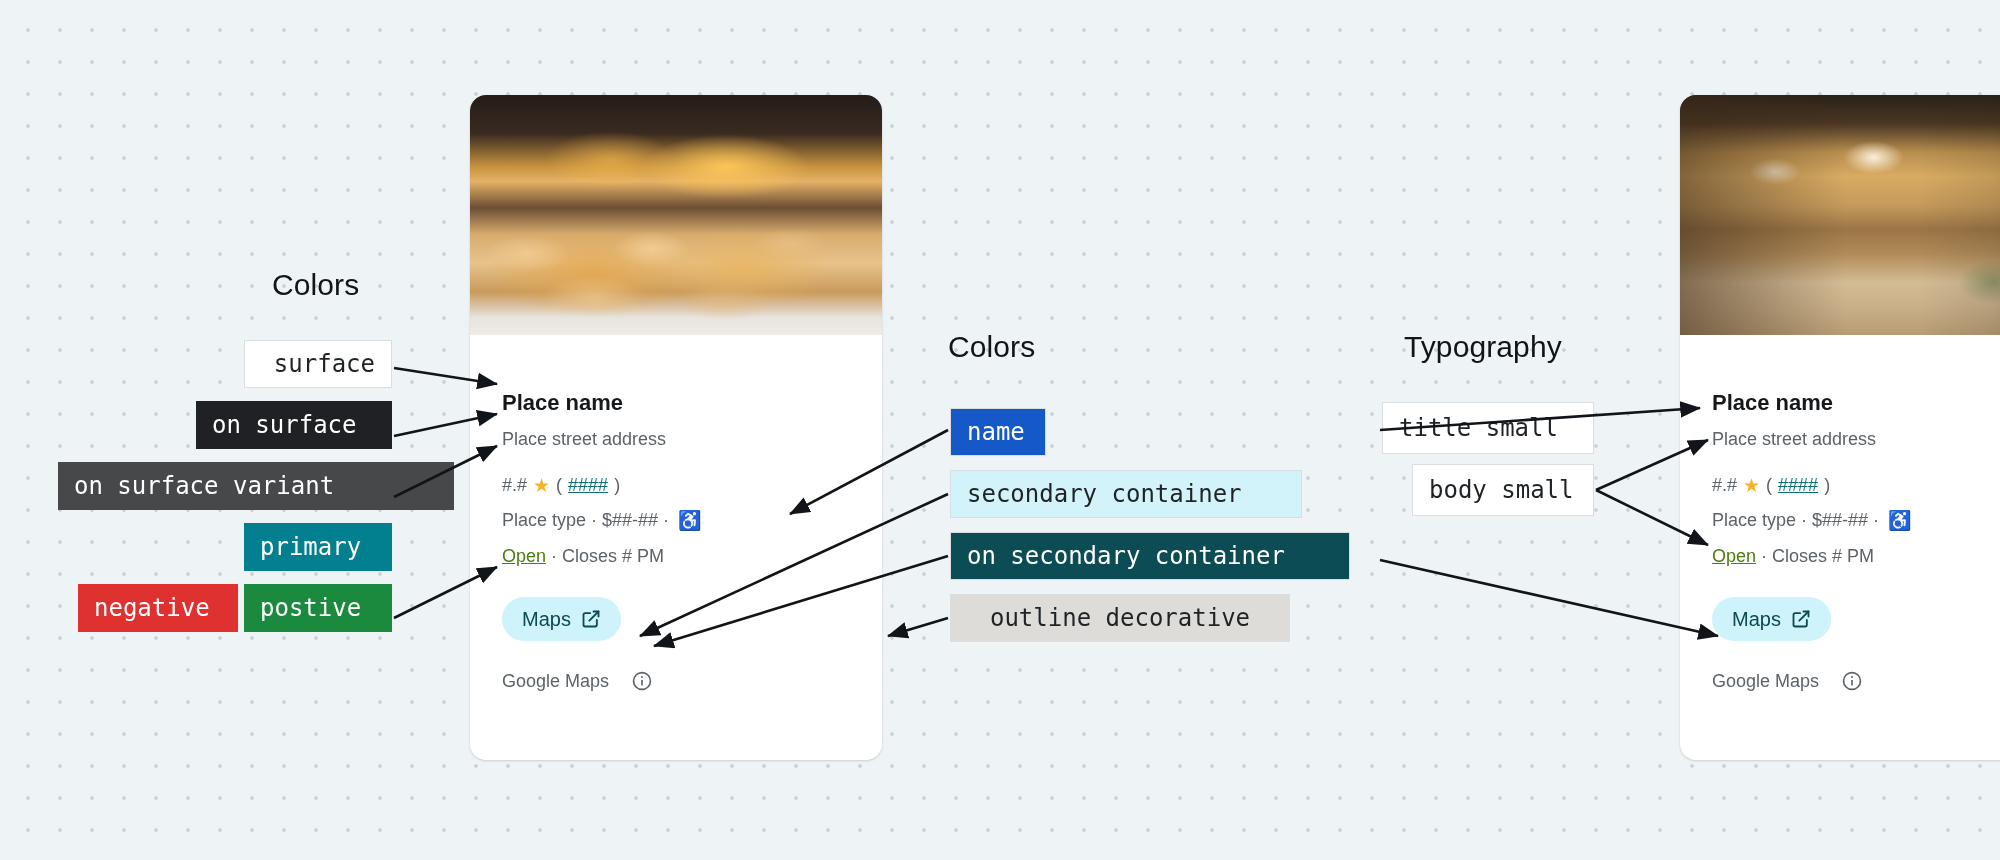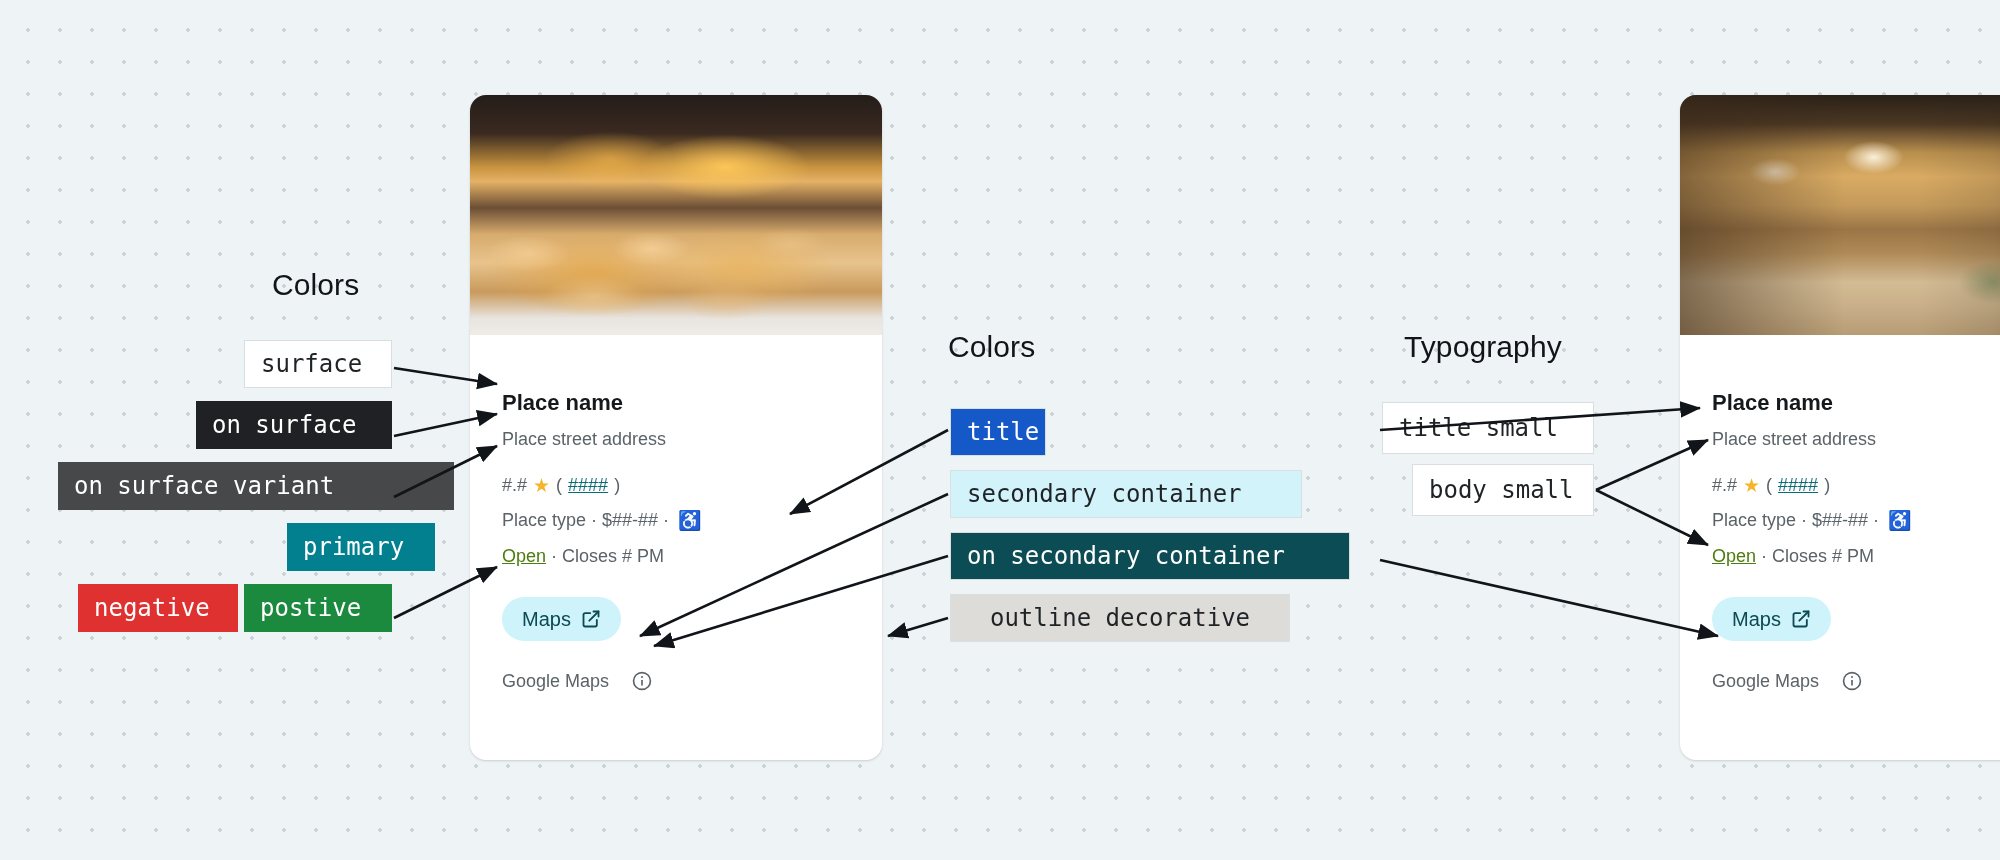--- a/index.html
+++ b/index.html
@@ -127,41 +127,41 @@
 </style>
 </head>
 <body>
 
 <div id="stage">
 
   <div class="sec-title" style="left:272px;top:268px;">Colors</div>
   <div class="sec-title" style="left:948px;top:330px;">Colors</div>
   <div class="sec-title" style="left:1404px;top:330px;">Typography</div>
 
-  <div class="chip pad bord" style="left:244px;top:340px;width:148px;height:48px;background:#ffffff;color:#1f2326;">
+  <div class="chip pad bord" style="left:244px;top:340px;width:148px;height:48px;background:#ffffff;color:#1f2326;justify-content:flex-end;">
     <span>surface</span>
   </div>
   <div class="chip pad" style="left:196px;top:401px;width:196px;height:48px;background:#202124;color:#ffffff;">
     <span>on surface</span>
   </div>
   <div class="chip pad" style="left:58px;top:462px;width:396px;height:48px;background:#46484a;color:#ffffff;">
     <span>on surface variant</span>
   </div>
-  <div class="chip pad" style="left:244px;top:523px;width:148px;height:48px;background:#03808f;color:#ffffff;margin-left:43px;">
+  <div class="chip pad" style="left:244px;top:523px;width:148px;height:48px;background:#03808f;color:#ffffff;">
     <span>primary</span>
   </div>
   <div class="chip pad" style="left:78px;top:584px;width:160px;height:48px;background:#e03131;color:#ffffff;">
     <span>negative</span>
   </div>
   <div class="chip pad" style="left:244px;top:584px;width:148px;height:48px;background:#1b8a3e;color:#ffffff;">
     <span>postive</span>
   </div>
 
   <div class="chip pad bord" style="left:950px;top:408px;width:96px;height:48px;background:#1558c8;color:#ffffff;">
-    <span>title</span>
+    <span>name</span>
   </div>
   <div class="chip pad bord" style="left:950px;top:470px;width:352px;height:48px;background:#d3f3fb;color:#1f2326;">
     <span>secondary container</span>
   </div>
   <div class="chip pad bord" style="left:950px;top:532px;width:400px;height:48px;background:#0c4c54;color:#ffffff;">
     <span>on secondary container</span>
   </div>
   <div class="chip pad bord" style="left:950px;top:594px;width:340px;height:48px;background:#dedcd9;color:#1f2326;justify-content:center;">
     <span>outline decorative</span>
   </div>

